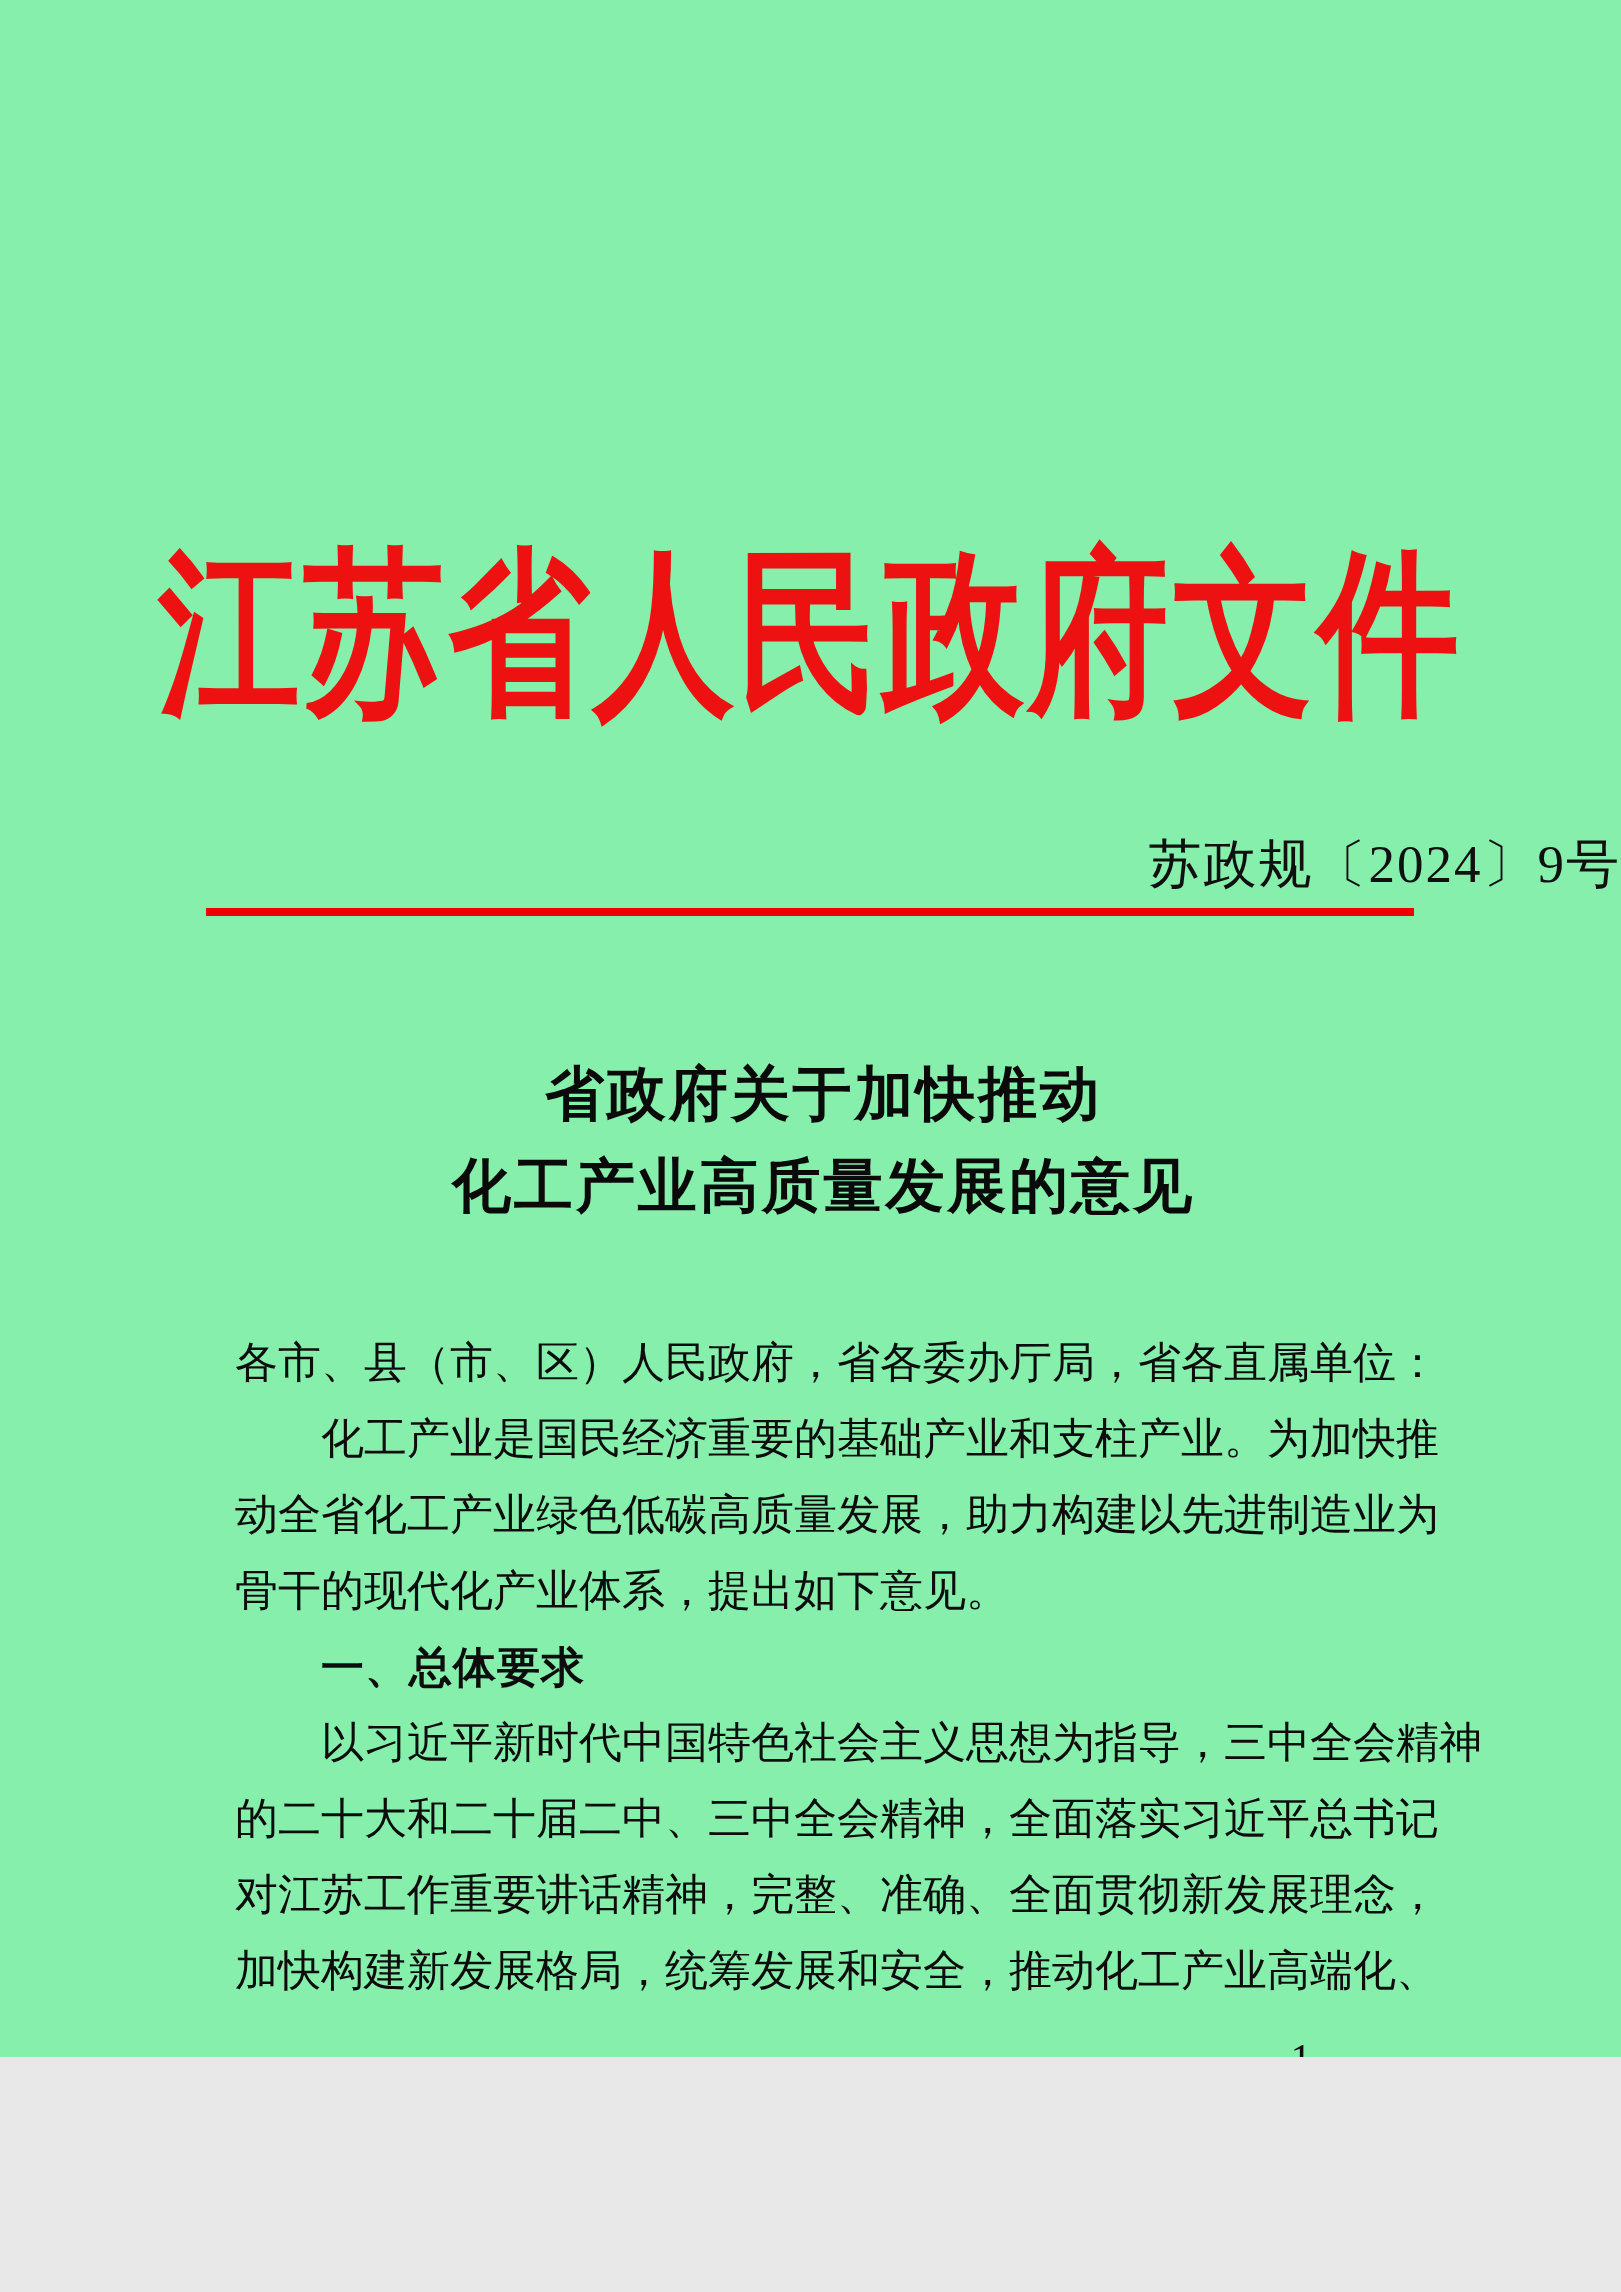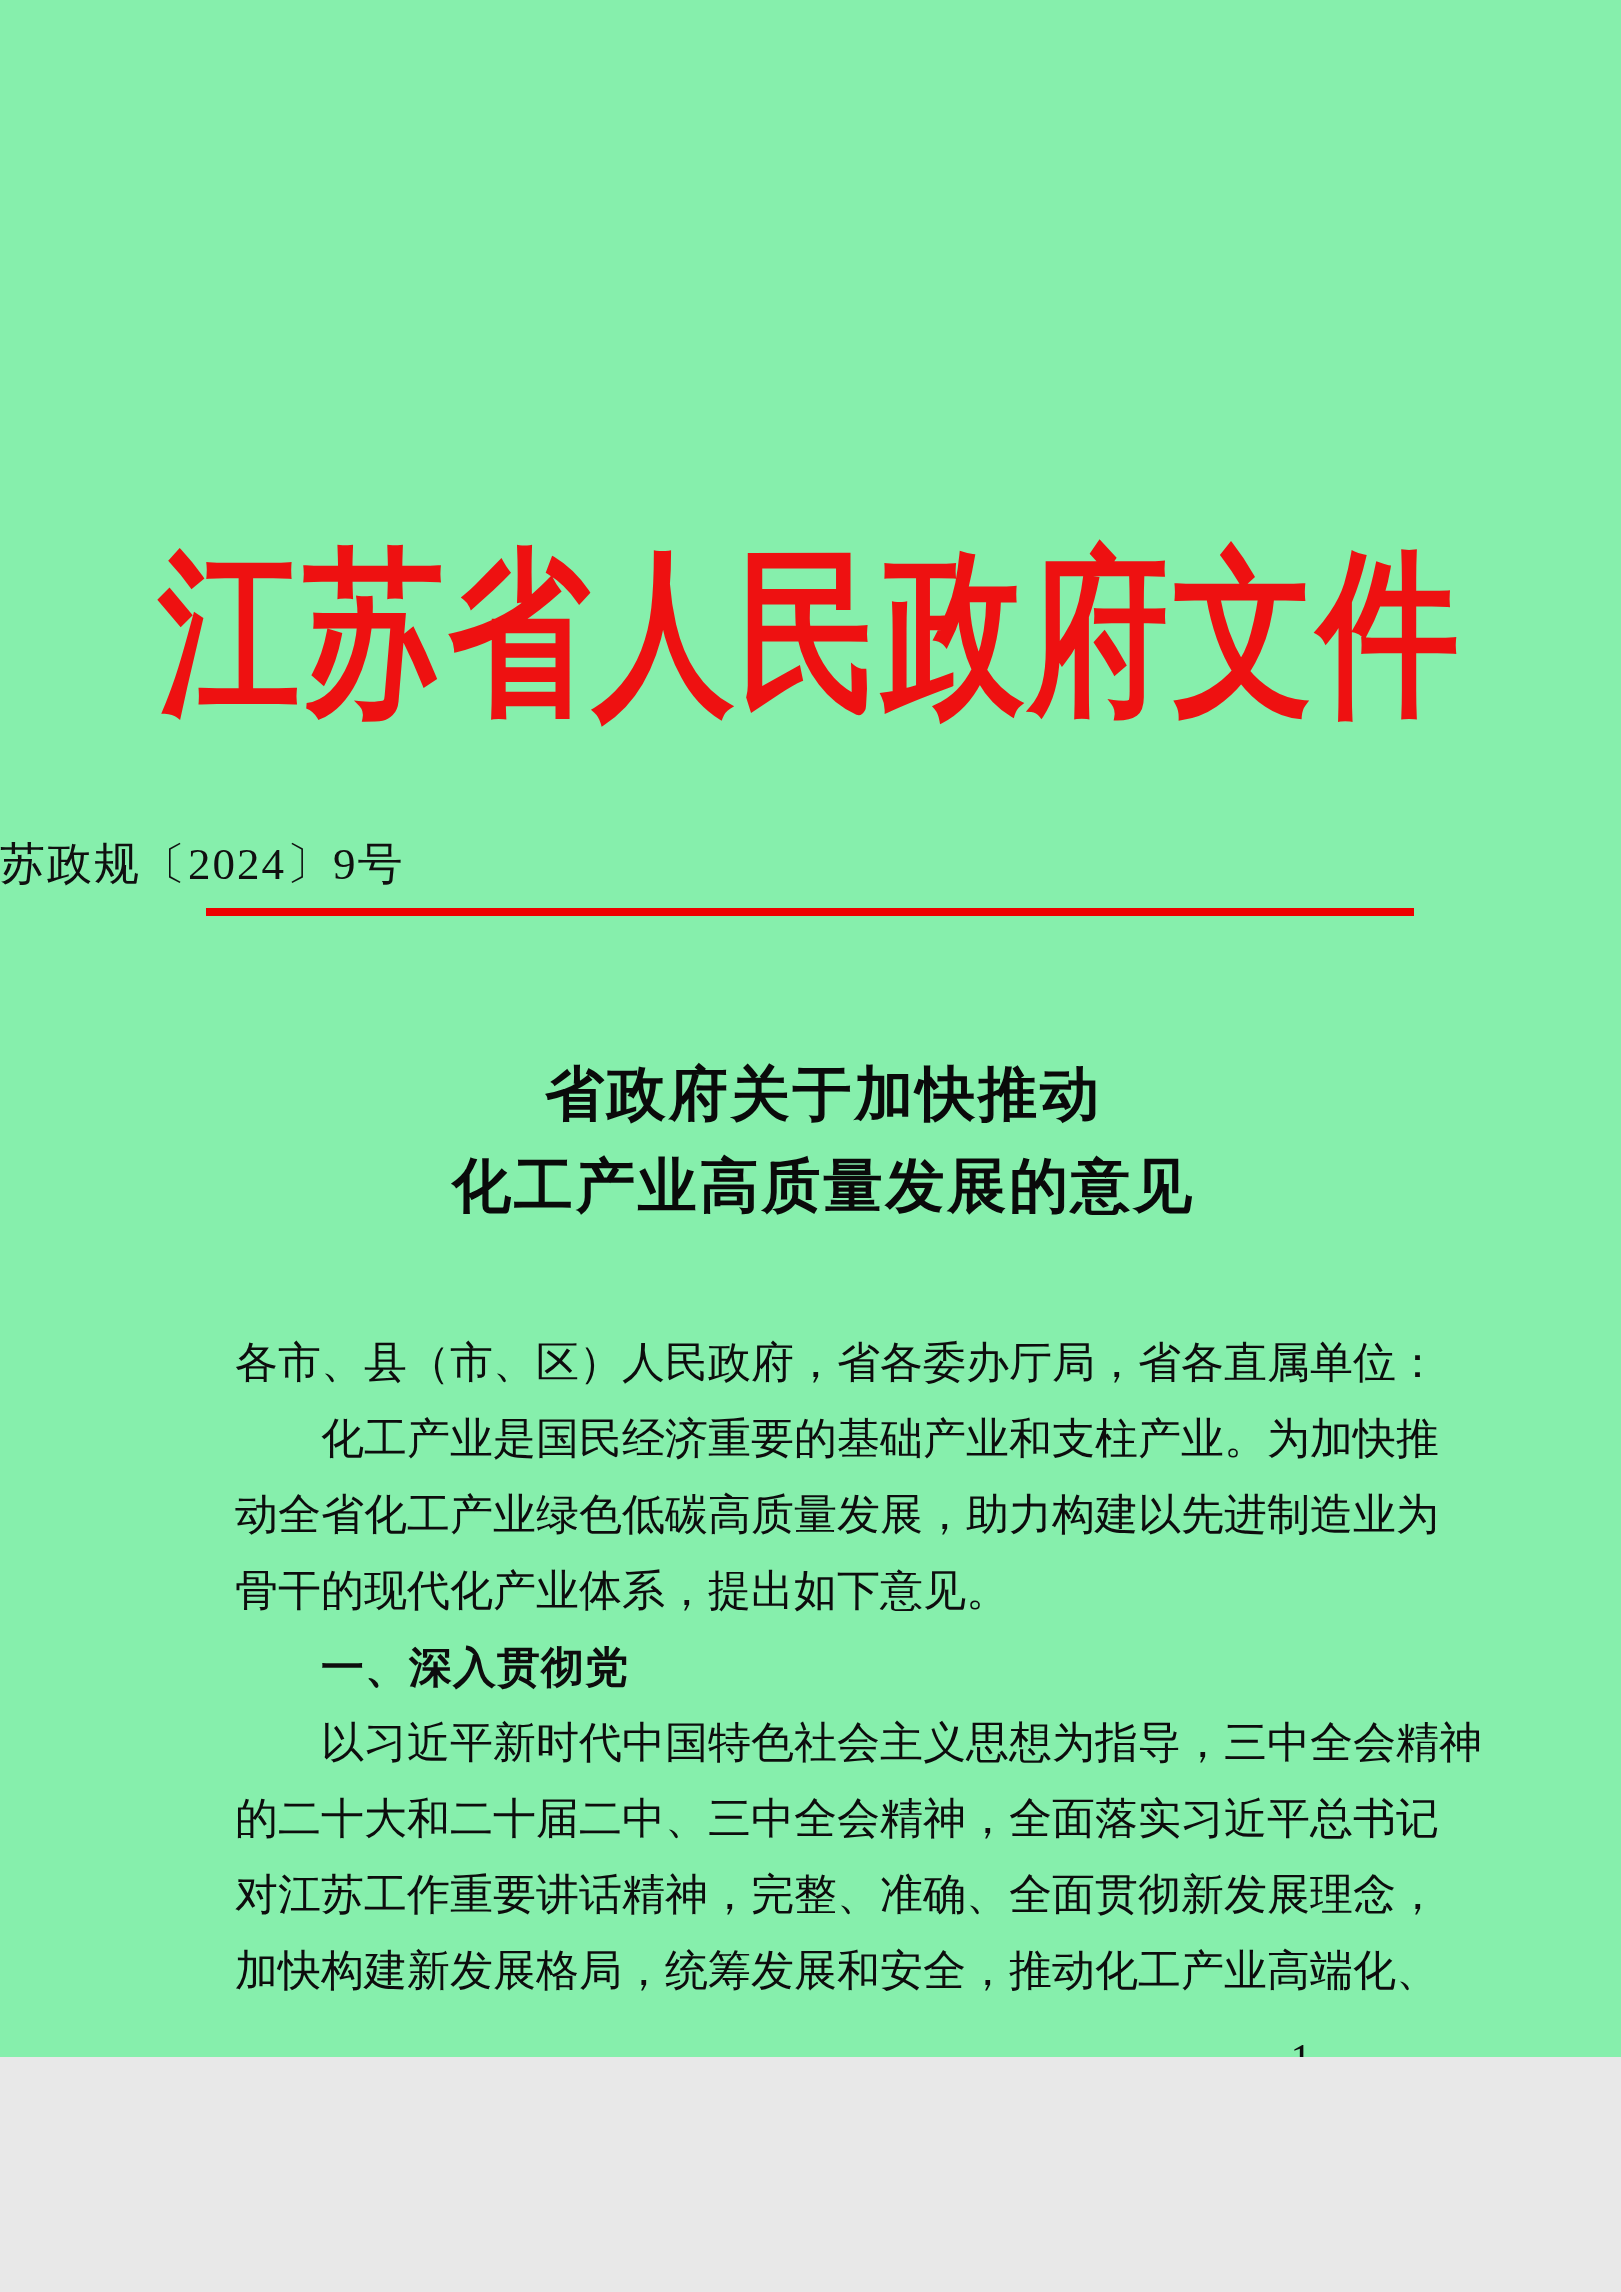--- a/index.html
+++ b/index.html
@@ -35,22 +35,22 @@
     transform-origin: top center;
     white-space: nowrap;
   }
 
   
   .doc-number {
     position: absolute;
     top: 839px;
     left: 0;
     width: 100%;
-    text-align: left;
-    font-size: 45px;
+    text-align: right;
+    font-size: 53px;
     line-height: 51px;
     letter-spacing: 2px;
     color: #101010;
     white-space: nowrap;
   }
 
   
   .red-line {
     position: absolute;
     top: 908px;
@@ -133,21 +133,21 @@
   <h1 class="doc-title">
     <span class="title-line">省政府关于加快推动</span>
     <span class="title-line">化工产业高质量发展的意见</span>
   </h1>
 
   <div class="body-text">
     <div class="line">各市、县（市、区）人民政府，省各委办厅局，省各直属单位：</div>
     <div class="line indent">化工产业是国民经济重要的基础产业和支柱产业。为加快推</div>
     <div class="line">动全省化工产业绿色低碳高质量发展，助力构建以先进制造业为</div>
     <div class="line">骨干的现代化产业体系，提出如下意见。</div>
-    <div class="line indent heading">一、深入贯彻党</div>
+    <div class="line indent heading">一、总体要求</div>
     <div class="line indent">以习近平新时代中国特色社会主义思想为指导，三中全会精神</div>
     <div class="line">的二十大和二十届二中、三中全会精神，全面落实习近平总书记</div>
     <div class="line">对江苏工作重要讲话精神，完整、准确、全面贯彻新发展理念，</div>
     <div class="line">加快构建新发展格局，统筹发展和安全，推动化工产业高端化、</div>
   </div>
 
   <div class="footer-page-number">— 1 —</div>
 
 </div>
 

